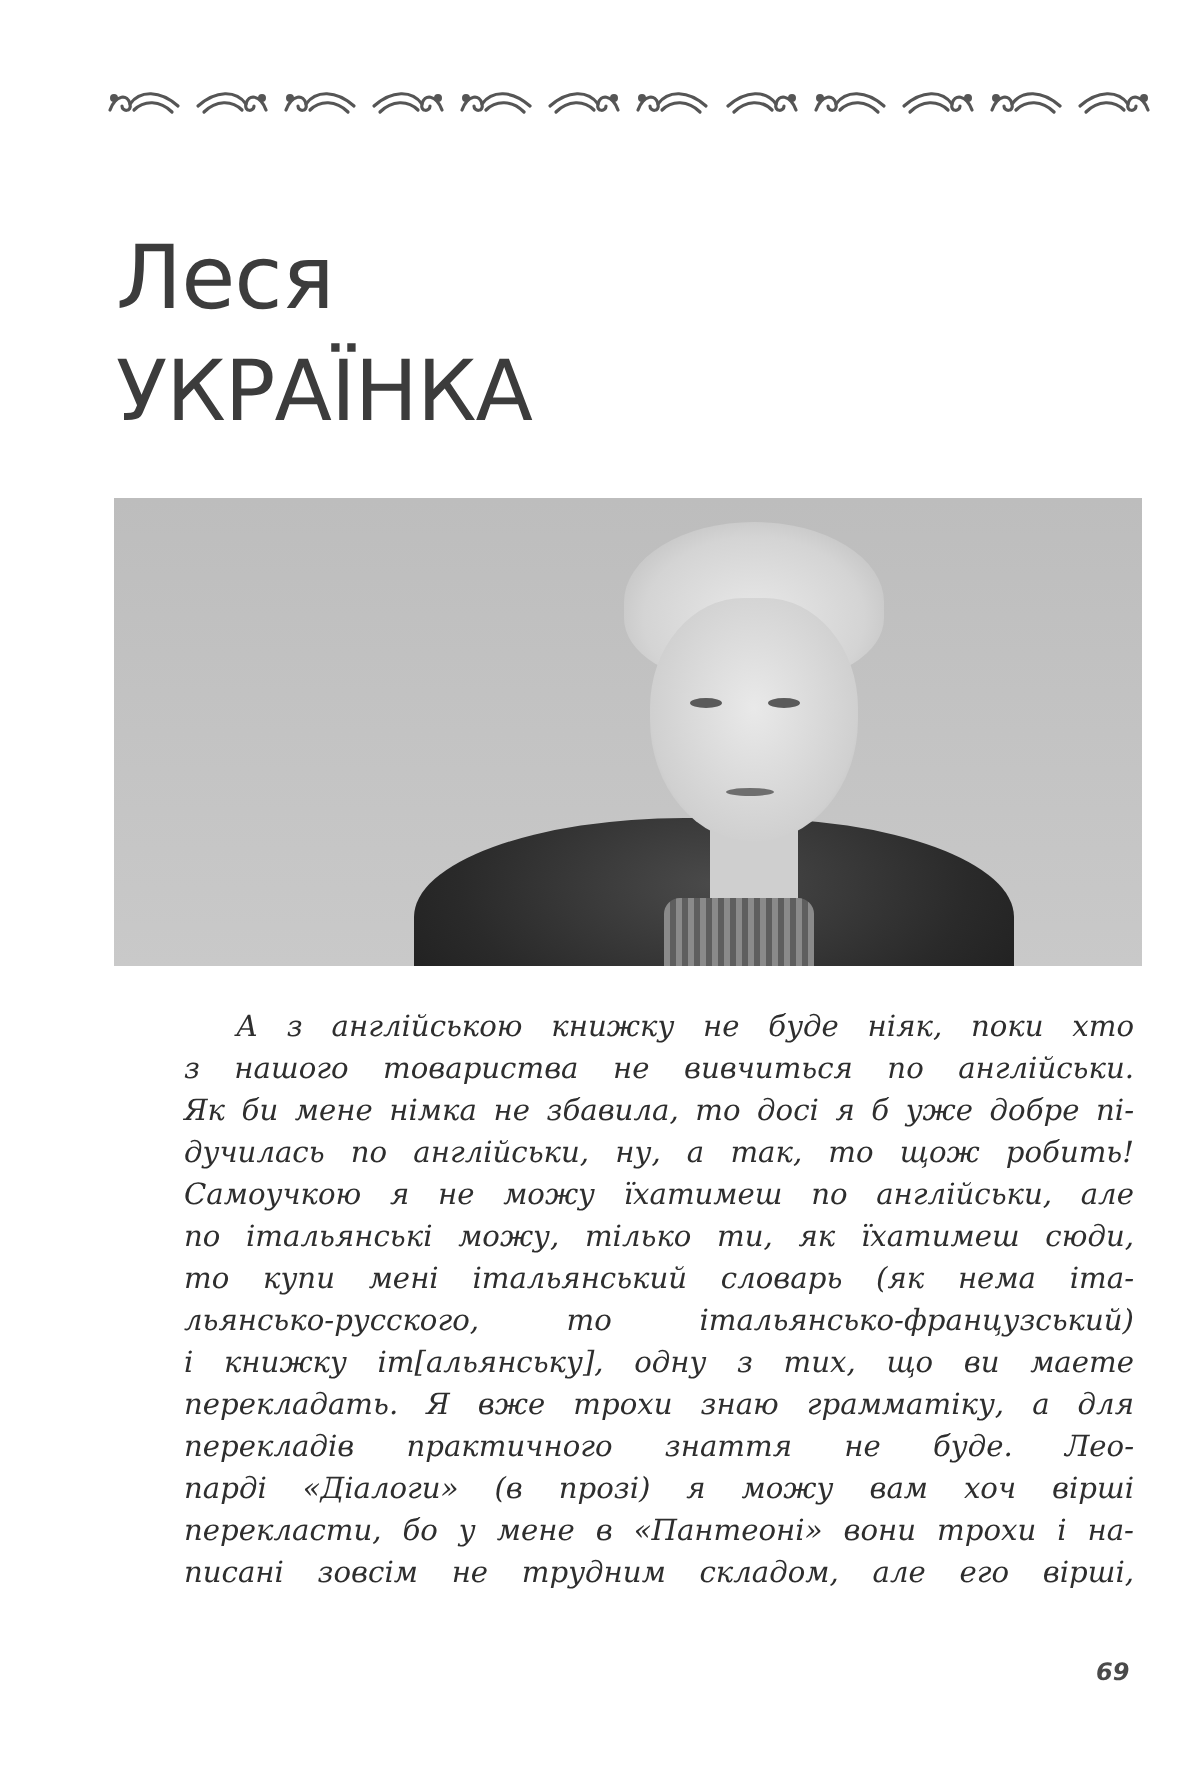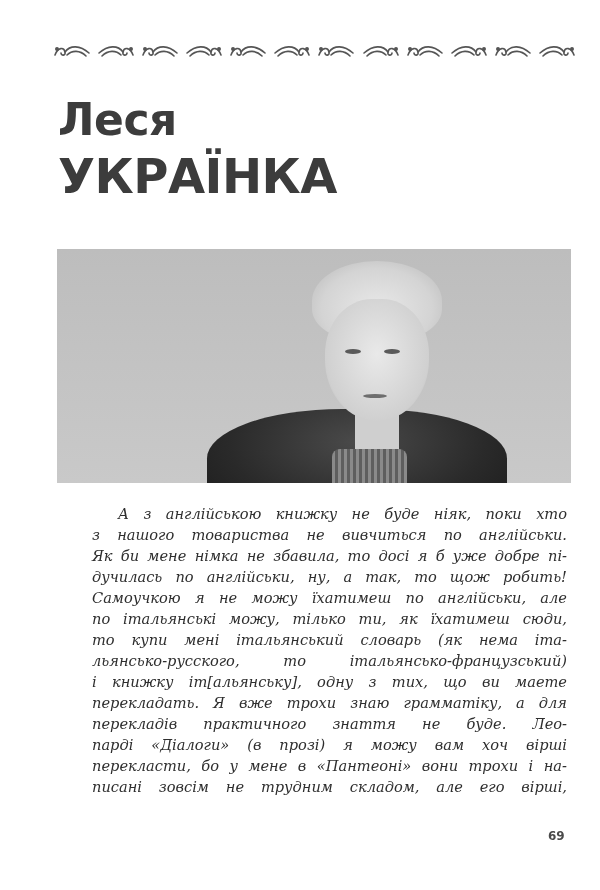--- a/index.html
+++ b/index.html
@@ -1,34 +1,34 @@
 <!DOCTYPE html>
 <html><head>
 <meta charset="utf-8">
 <style>
   html, body { margin:0; padding:0; }
   body { width:600px; height:890px; background:#ffffff; position:relative; overflow:hidden; font-family:"DejaVu Sans", sans-serif; color:#3a3a3a; }
   .ornament { position:absolute; left:52px; top:40px; width:525px; height:24px; display:flex; justify-content:space-between; align-items:center; }
   .orn-unit { width:40px; height:18px; }
-  .title { position:absolute; left:58px; top:92px; margin:0; font-family:"DejaVu Sans", sans-serif; font-weight:bold; color:#3c3c3c; line-height:56px; letter-spacing:-0.5px; }
+  .title { position:absolute; left:58px; top:112px; margin:0; font-family:"DejaVu Sans", sans-serif; font-weight:normal; color:#3c3c3c; line-height:56px; letter-spacing:-0.5px; }
   .title .l1 { display:block; font-size:44px; }
-  .title .l2 { display:block; font-size:48px; }
+  .title .l2 { display:block; font-size:42px; }
   .photo { position:absolute; left:57px; top:249px; width:514px; height:234px; background:linear-gradient(180deg,#bdbdbd 0%,#c9c9c9 100%); overflow:hidden; }
   .photo .hair { position:absolute; left:255px; top:12px; width:130px; height:80px; border-radius:50% 50% 40% 40%; background:radial-gradient(ellipse at 50% 60%, #e8e8e8 0%, #d4d4d4 60%, #b5b5b5 100%); }
   .photo .face { position:absolute; left:268px; top:50px; width:104px; height:122px; border-radius:45% 45% 50% 50%; background:radial-gradient(ellipse at 50% 45%, #e9e9e9 0%, #d0d0d0 70%, #a8a8a8 100%); }
   .photo .eye1, .photo .eye2 { position:absolute; top:100px; width:16px; height:5px; background:#5a5a5a; border-radius:50%; }
   .photo .eye1 { left:288px; } .photo .eye2 { left:327px; }
   .photo .mouth { position:absolute; left:306px; top:145px; width:24px; height:4px; background:#6e6e6e; border-radius:50%; }
   .photo .shoulders { position:absolute; left:150px; top:160px; width:300px; height:110px; border-radius:45% 45% 0 0; background:radial-gradient(ellipse at 50% 30%, #4a4a4a 0%, #2a2a2a 60%, #1a1a1a 100%); }
   .photo .collar { position:absolute; left:275px; top:200px; width:75px; height:40px; background:repeating-linear-gradient(90deg,#8a8a8a 0 3px,#5e5e5e 3px 6px); border-radius:8px 8px 0 0; }
   .photo .neck { position:absolute; left:298px; top:165px; width:44px; height:40px; background:#cfcfcf; }
   .body-text { position:absolute; left:92px; top:503px; width:475px; margin:0; font-family:"DejaVu Serif", serif; font-style:italic; font-size:14.6px; line-height:21px; color:#2e2e2e; text-align:justify; text-align-last:justify; }
   .body-text .line { display:block; white-space:nowrap; text-align:justify; text-align-last:justify; }
   .body-text .line.indent { padding-left:26px; }
-  .page-number { position:absolute; left:548px; top:829px; font-family:"DejaVu Sans", sans-serif; font-weight:bold; font-size:12px; color:#4a4a4a; }
+  .page-number { position:absolute; left:548px; top:829px; font-family:"DejaVu Sans", sans-serif; font-weight:bold; font-size:12px; color:#4a4a4a;font-style:italic; }
 </style>
 </head>
 <body>
 
 <div class="ornament" id="ornament">
     <svg class="orn-unit" viewBox="0 0 40 18">
       <g fill="none" stroke="#555555" stroke-width="1.6" stroke-linecap="round">
         <path d="M3 12 C6 4, 12 4, 13 9 C14 13, 9 13, 9 10"></path>
         <path d="M13 9 C18 2, 28 2, 37 10"></path>
         <path d="M15 12 C20 7, 28 7, 34 13"></path>

